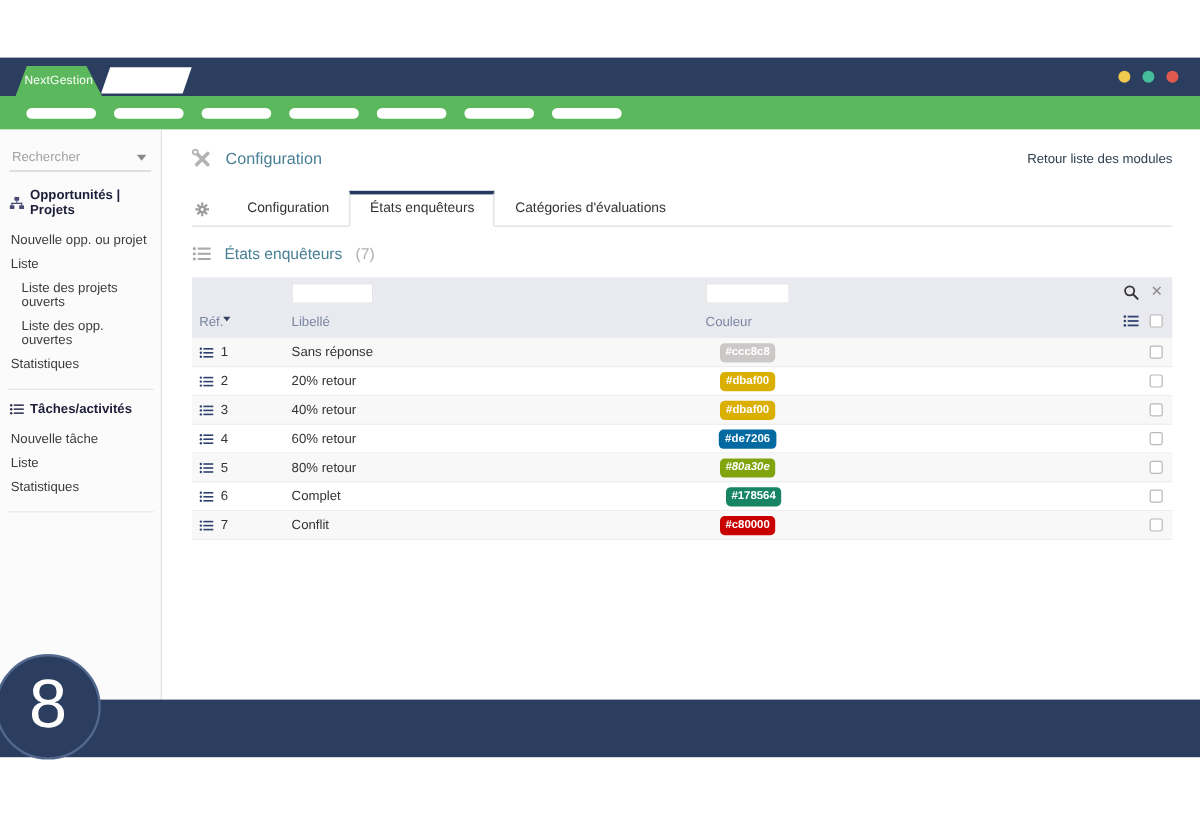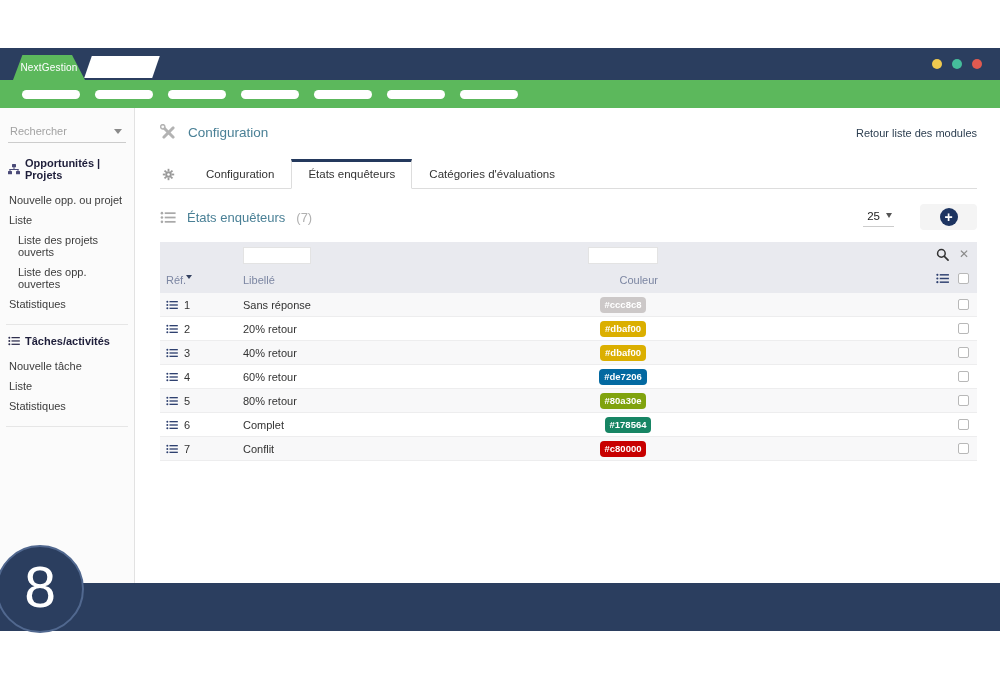--- a/index.html
+++ b/index.html
@@ -67,21 +67,21 @@
   .filter-row { height:27px; position:relative; }
   .filter-input { position:absolute; top:5px; height:17px; border:1px solid #e3e3e3; background:#fff; font-size:10px; padding:0 4px; }
   .fi-label { left:83px; width:68px; }
   .fi-color { left:428px; width:70px; }
   .filter-icons { position:absolute; right:8px; top:5px; display:flex; align-items:center; gap:10px; }
   .close-x { color:#8a8a8a; font-size:12px; cursor:pointer; }
   .label-row { height:24px; position:relative; color:#7c86a2; }
   .col-ref { position:absolute; left:6px; top:5px; display:flex; align-items:flex-start; gap:0; cursor:pointer; }
   .sort-caret { width:0; height:0; border-left:3.5px solid transparent; border-right:3.5px solid transparent; border-top:4.5px solid #33415f; margin-top:1px; }
   .col-label { position:absolute; left:83px; top:5px; }
-  .col-color { position:absolute; left:428px; width:70px; top:5px; text-align:right; }
+  .col-color { position:absolute; left:428px; width:70px; top:5px; text-align:left; }
   .head-icons { position:absolute; right:8px; top:4px; display:flex; align-items:center; gap:9px; }
 
   .trow { height:24px; position:relative; border-bottom:1px solid #ededee; }
   .trow.odd { background:#f8f8f9; }
   .cell-ref { position:absolute; left:6px; top:0; height:100%; display:flex; align-items:center; gap:6px; color:#333; }
   .cell-label { position:absolute; left:83px; top:0; height:100%; display:flex; align-items:center; color:#333; }
   .cell-badge { position:absolute; left:428px; width:70px; top:0; height:100%; display:flex; align-items:center; justify-content:center; }
   .badge { color:#fff; font-weight:bold; font-size:9.5px; padding:2.5px 5px; border-radius:4px; min-width:40px; text-align:center; }
   .cell-check { position:absolute; right:8px; top:0; height:100%; display:flex; align-items:center; }
   .checkbox { width:11px; height:11px; background:#fff; border:1px solid #b8b8b8; border-radius:2px; cursor:pointer; }
@@ -220,29 +220,20 @@
                 <circle cx="1.4" cy="6" r="1.2"></circle>
                 <circle cx="1.4" cy="10" r="1.2"></circle>
                 <rect x="4" y="1.2" width="10" height="1.6"></rect>
                 <rect x="4" y="5.2" width="10" height="1.6"></rect>
                 <rect x="4" y="9.2" width="10" height="1.6"></rect>
               </g>
             </svg>
           <span class="panel-title">États enquêteurs</span>
           <span class="panel-count">(7)</span>
         </div>
-        <div class="panel-actions">
-          <div class="pagesize">
-            <span>25</span>
-            <span class="caret-down"></span>
-          </div>
-          <div class="add-wrap">
-            <span class="add-btn">+</span>
-          </div>
-        </div>
       </div>
 
       <div class="table">
         <div class="thead">
           <div class="filter-row">
             <input class="filter-input fi-label" type="text" style="">
             <input class="filter-input fi-color" type="text" style="">
             <div class="filter-icons">
               <svg class="icon" width="13" height="13" viewBox="0 0 14 14">
                   <circle cx="5.8" cy="5.8" r="4.1" fill="none" stroke="#333" stroke-width="1.6"></circle>
@@ -373,21 +364,21 @@
                     <circle cx="1.4" cy="10" r="1.2"></circle>
                     <rect x="4" y="1.2" width="10" height="1.6"></rect>
                     <rect x="4" y="5.2" width="10" height="1.6"></rect>
                     <rect x="4" y="9.2" width="10" height="1.6"></rect>
                   </g>
                 </svg>
                 <span>5</span>
               </div>
             <div class="cell-label">80% retour</div>
             <div class="cell-badge">
-                <span class="badge" style="background: rgb(128, 163, 14);">#80a30e</span>
+                <span class="badge" style="background: rgb(128, 163, 14); font-style: italic;">#80a30e</span>
               </div>
             <div class="cell-check">
                 <span class="checkbox"></span>
               </div>
           </div>
           <div class="trow">
             <div class="cell-ref">
                 <svg class="icon" width="12" height="10" viewBox="0 0 14 12">
                   <g fill="#2f4170">
                     <circle cx="1.4" cy="2" r="1.2"></circle>

